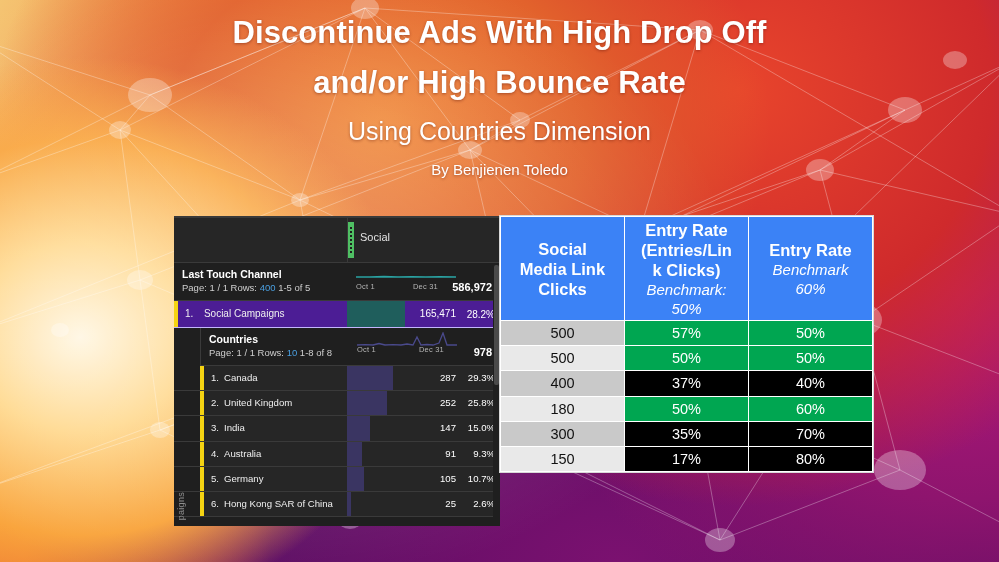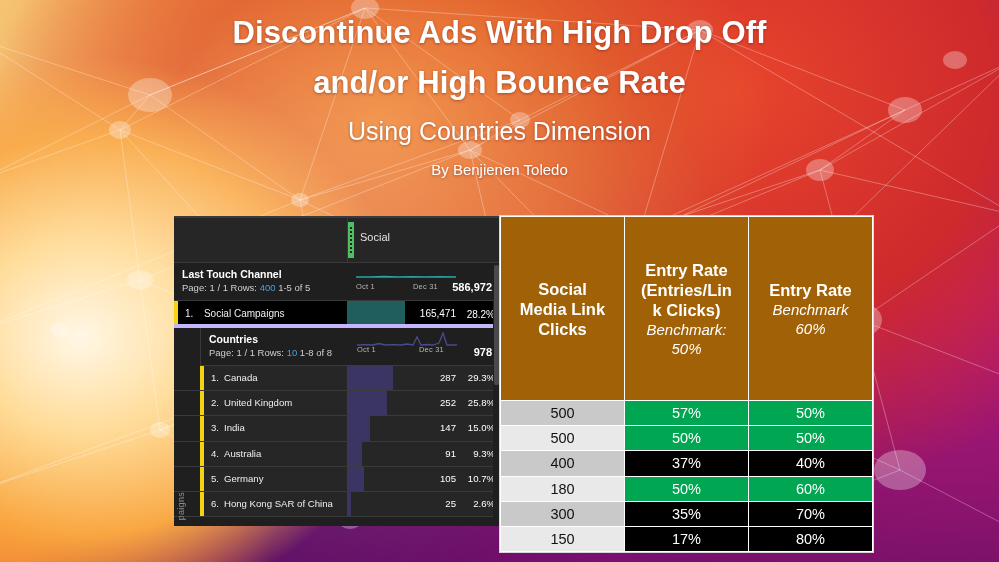--- a/index.html
+++ b/index.html
@@ -87,22 +87,22 @@
   }
 
   
   .sec1 {
     height:38px; padding:5px 0 0 8px; border-bottom:1px solid #3a3a3a;
     background:#1f1f1f;
   }
   .sec1 .spark { left:182px; top:6px; width:100px; height:22px; }
 
   .row1 {
-    height:27px; background:#000000; position:relative;
-    border-bottom:4px solid #c4b5fd;
+    height:27px; background:#4c1d95; position:relative;
+    border-bottom:1px solid #c4b5fd;
   }
   .row1 .ybar { position:absolute; left:0; top:0; bottom:0; width:4px; background:#f5d312; }
   .row1 .lbl { position:absolute; left:11px; top:7px; font-size:10px; color:#efefef; }
   .row1 .bar {
     position:absolute; top:0; bottom:0; left:173px; width:58px; background:#1f5e5c;
   }
   .row1 .v1 { position:absolute; right:44px; top:7px; font-size:10px; color:#fff;text-align:center; }
   .row1 .v2 { position:absolute; right:5px; top:8px; font-size:10px; color:#fff; }
 
   
@@ -142,21 +142,21 @@
   }
 
   
   #tbl {
     position:absolute; left:500px; top:216px; z-index:6;
     border-collapse:collapse; table-layout:fixed;
     box-shadow:0 0 0 1px #d8d8d8;
   }
   #tbl th, #tbl td { border:1px solid #ffffff; text-align:center; }
   #tbl th {
-    background:#a16207; color:#fff; height:184px;
+    background:#3b82f6; color:#fff; height:104px;
     vertical-align:middle; padding:2px 4px;
   }
   #tbl .th-main { font-size:16.5px; font-weight:bold; line-height:20px; }
   #tbl .th-bench { font-size:15px; font-style:italic; font-weight:400; line-height:19px; }
   #tbl td { height:25.2px; font-size:14.5px; }
   .c-clicks-a { background:#c9c9c9; color:#111; }
   .c-clicks-b { background:#e9e9e9; color:#111; }
   .c-good { background:#00a651; color:#fff; }
   .c-bad  { background:#000000; color:#fff; }
   .col-clicks { width:124px; }

